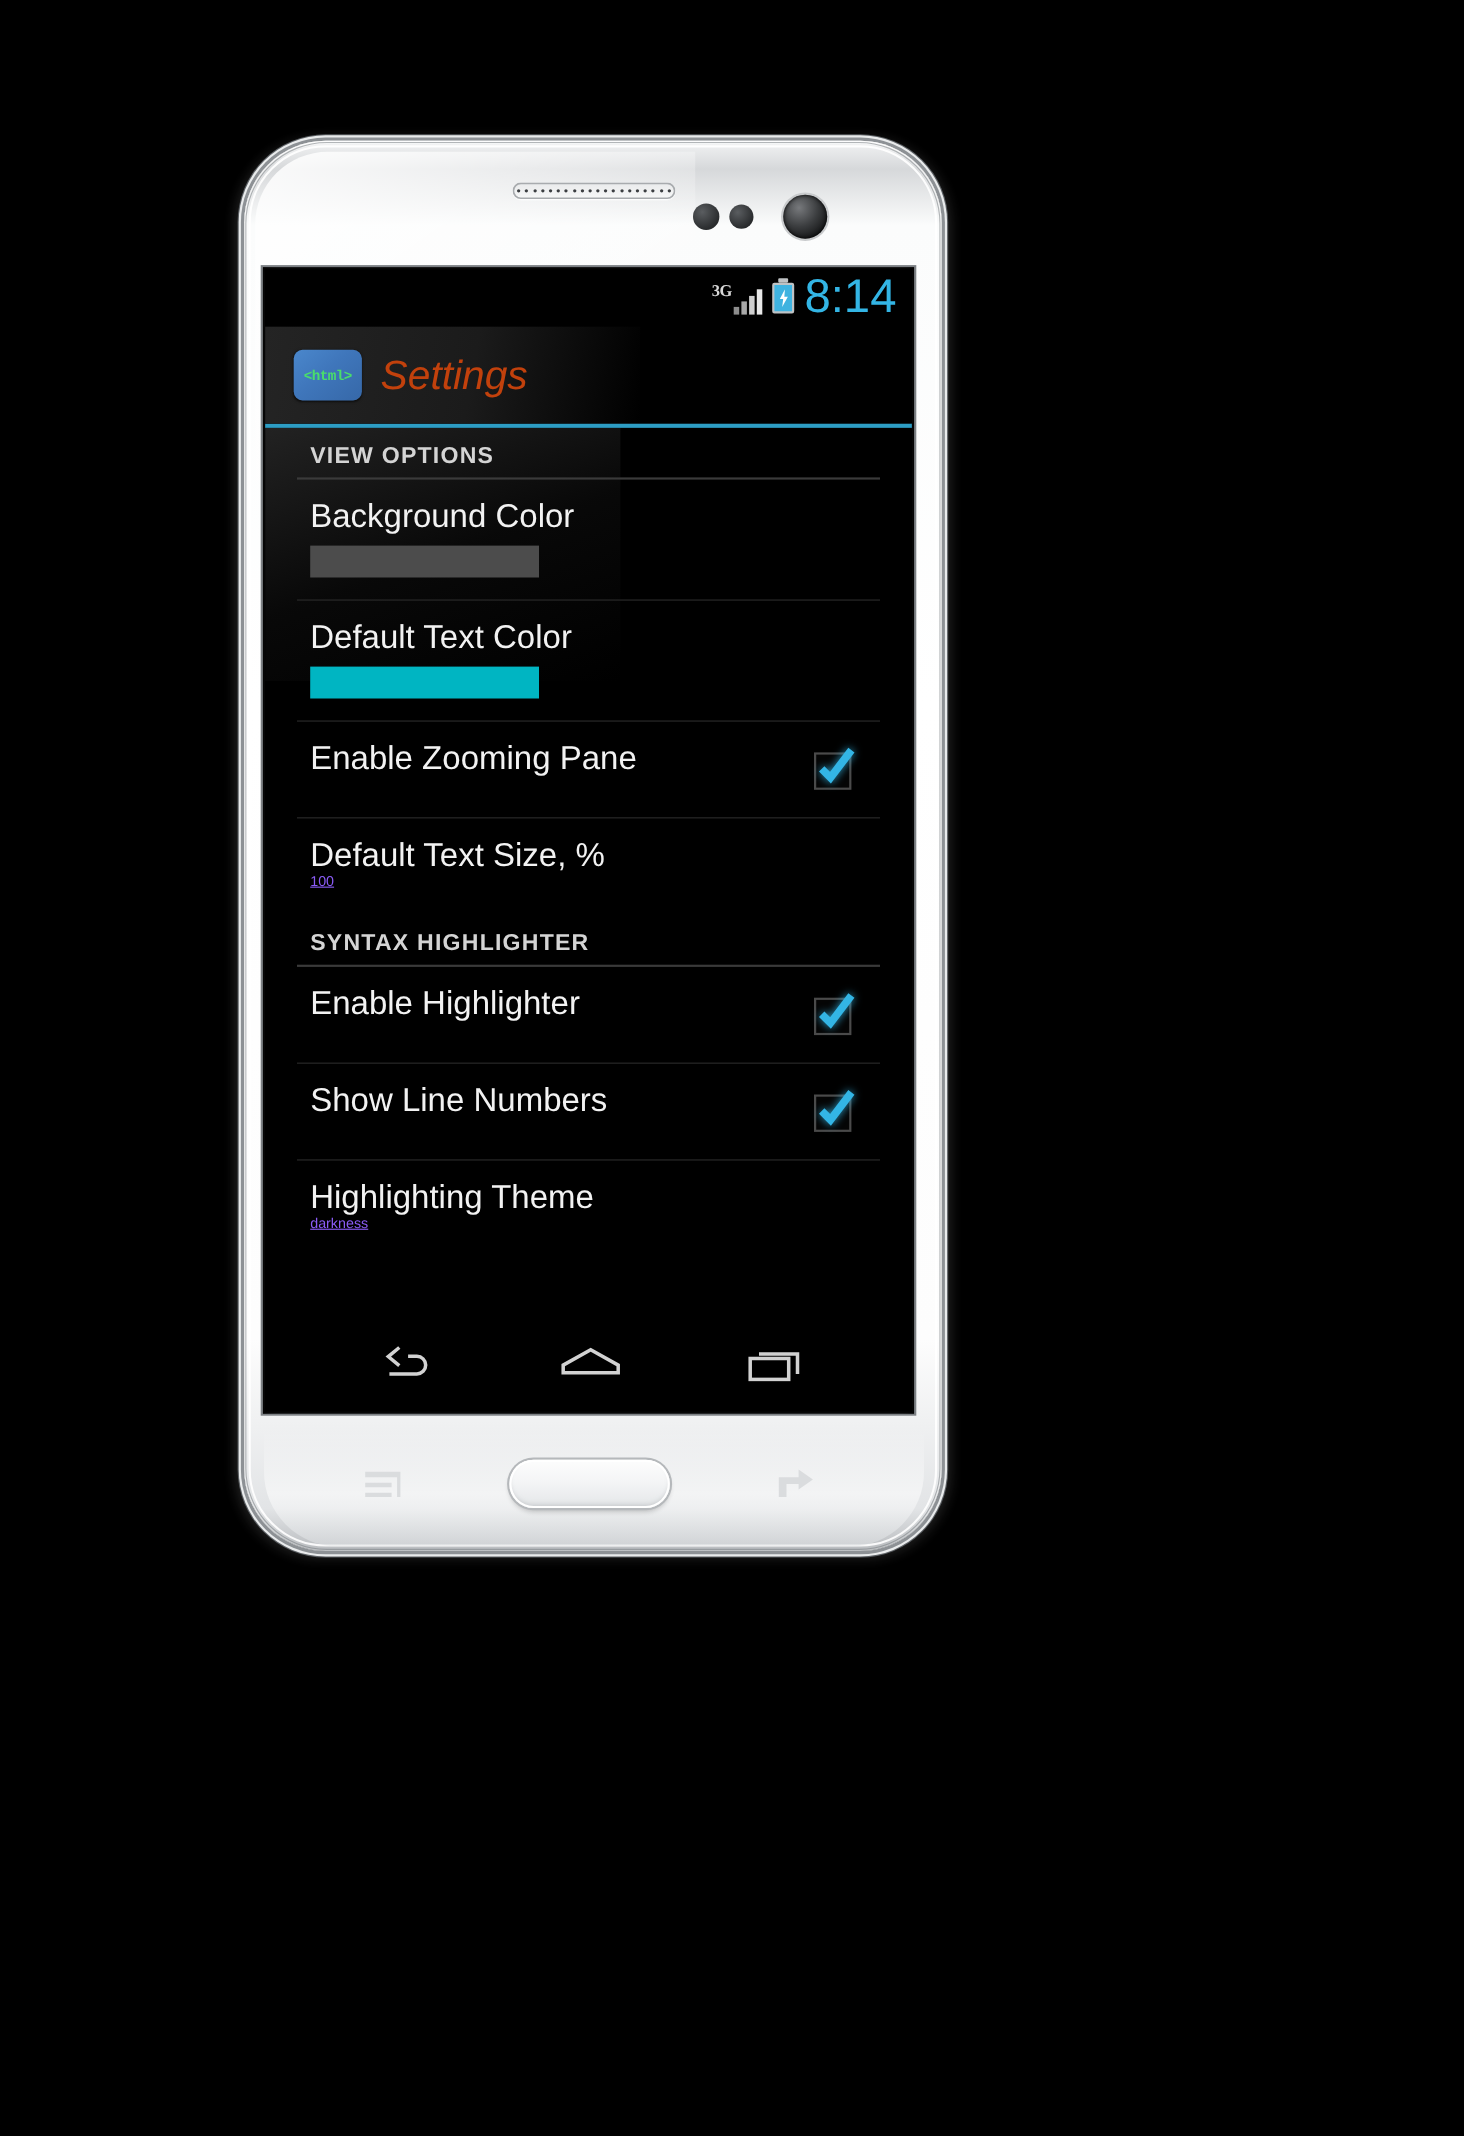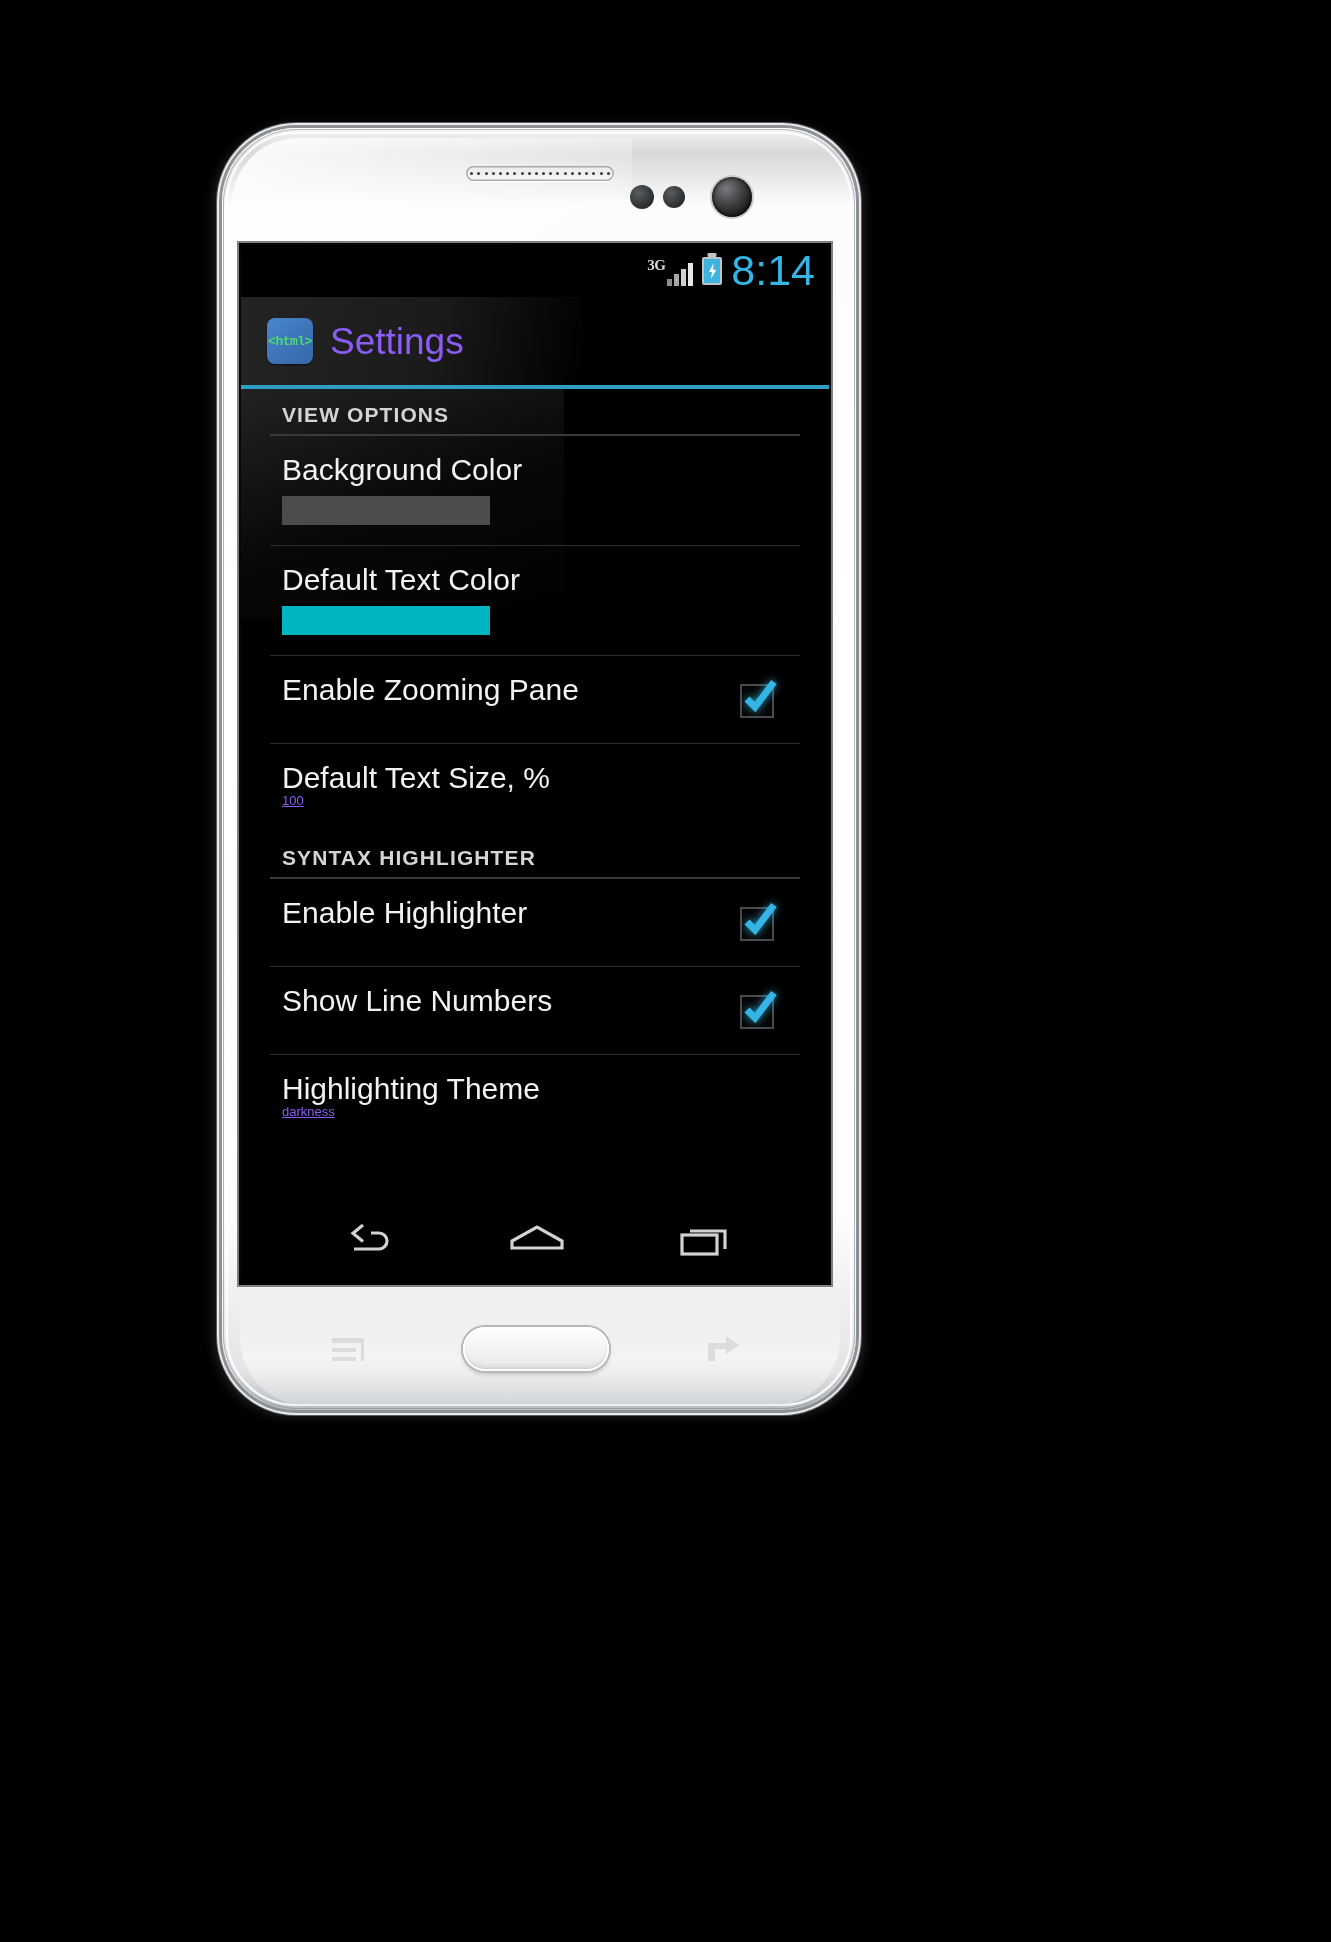--- a/index.html
+++ b/index.html
@@ -196,40 +196,41 @@
     background: #000;
   }
   .actionbar::before {
     content: "";
     position: absolute; left: 0; top: 0; bottom: 0; width: 58%;
     background: linear-gradient(100deg, #242424 0%, #1b1b1b 55%, rgba(0,0,0,0) 100%);
   }
   .actionbar > * { position: relative; z-index: 2; }
 
   .app-icon {
-    width: 46px; height: 46px;
+    width: 62px; height: 46px;
     border-radius: 8px;
     background: linear-gradient(140deg,#4a87cc 0%, #3f76bb 45%, #3668a8 100%);
     display: flex; align-items: center; justify-content: center;
     box-shadow: 0 1px 2px rgba(0,0,0,.6);
     flex: 0 0 auto;
   }
   .app-icon span {
     font-family: "Liberation Mono", monospace;
     font-size: 13px;
     color: #4ade6a;
     letter-spacing: -.5px;
     font-weight: bold;
   }
 
   .app-title {
     font-size: 37px;
-    color: #8b5cf6;
+    color: #c2410c;
     font-weight: normal;
     line-height: 1;
+    font-style: italic;
   }
 
   .ab-underline {
     height: 4px;
     background: #2d9dc4;
     flex: 0 0 auto;
     box-shadow: 0 1px 2px rgba(45,157,196,.5);
   }
 
   

